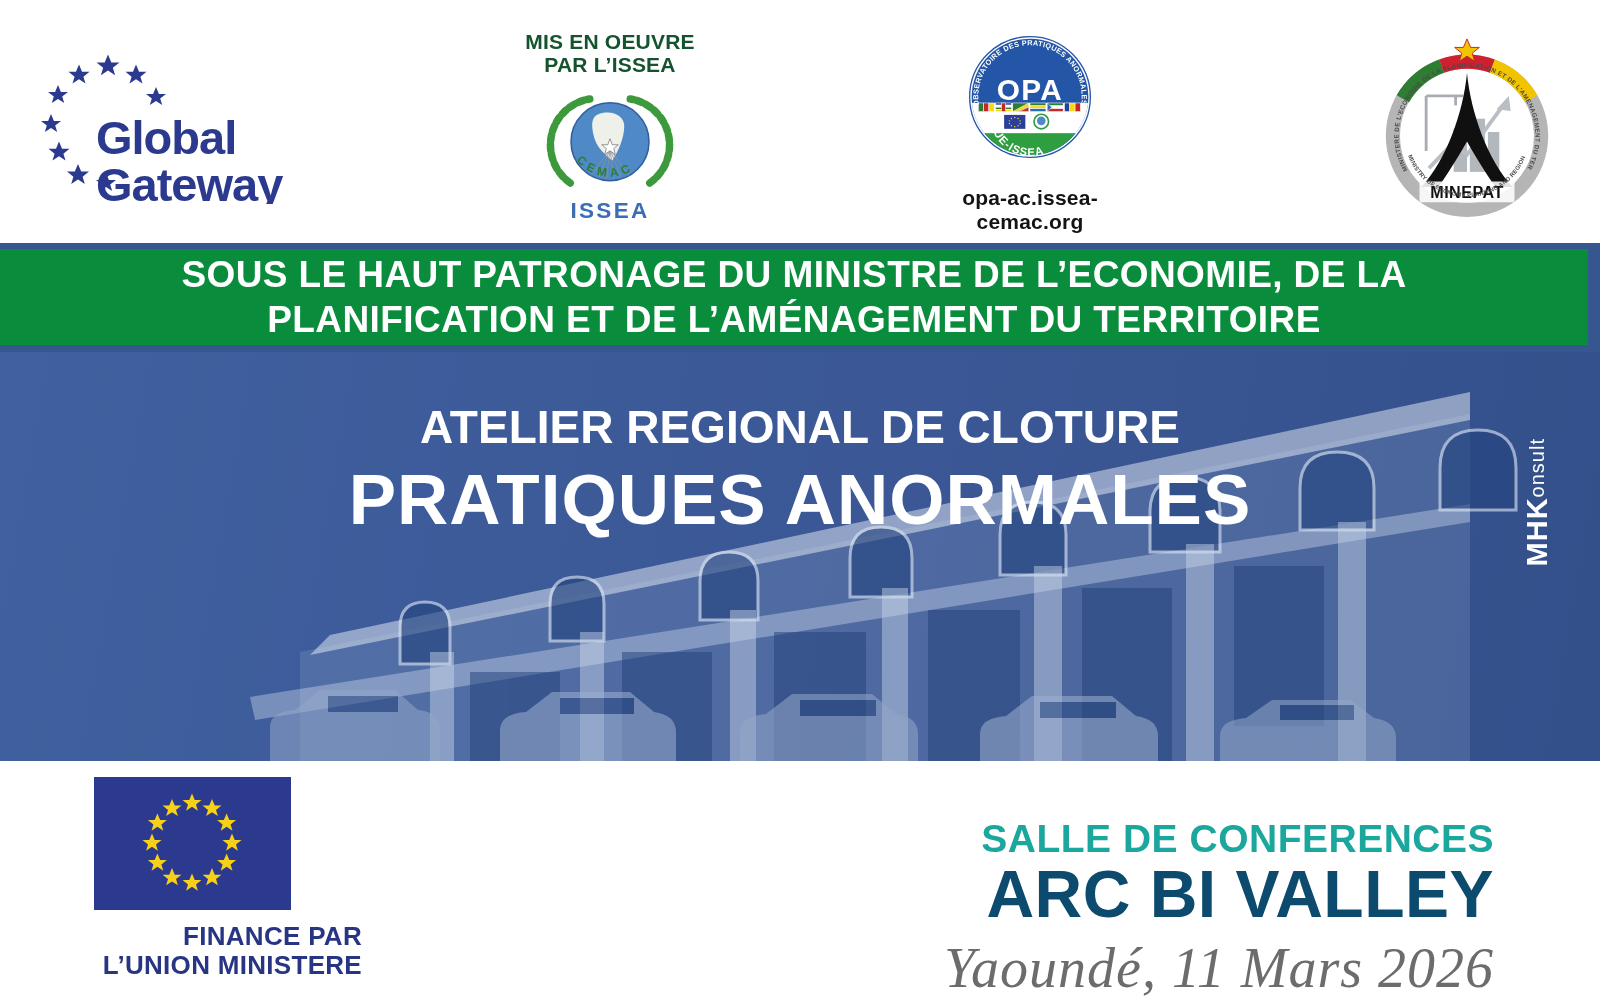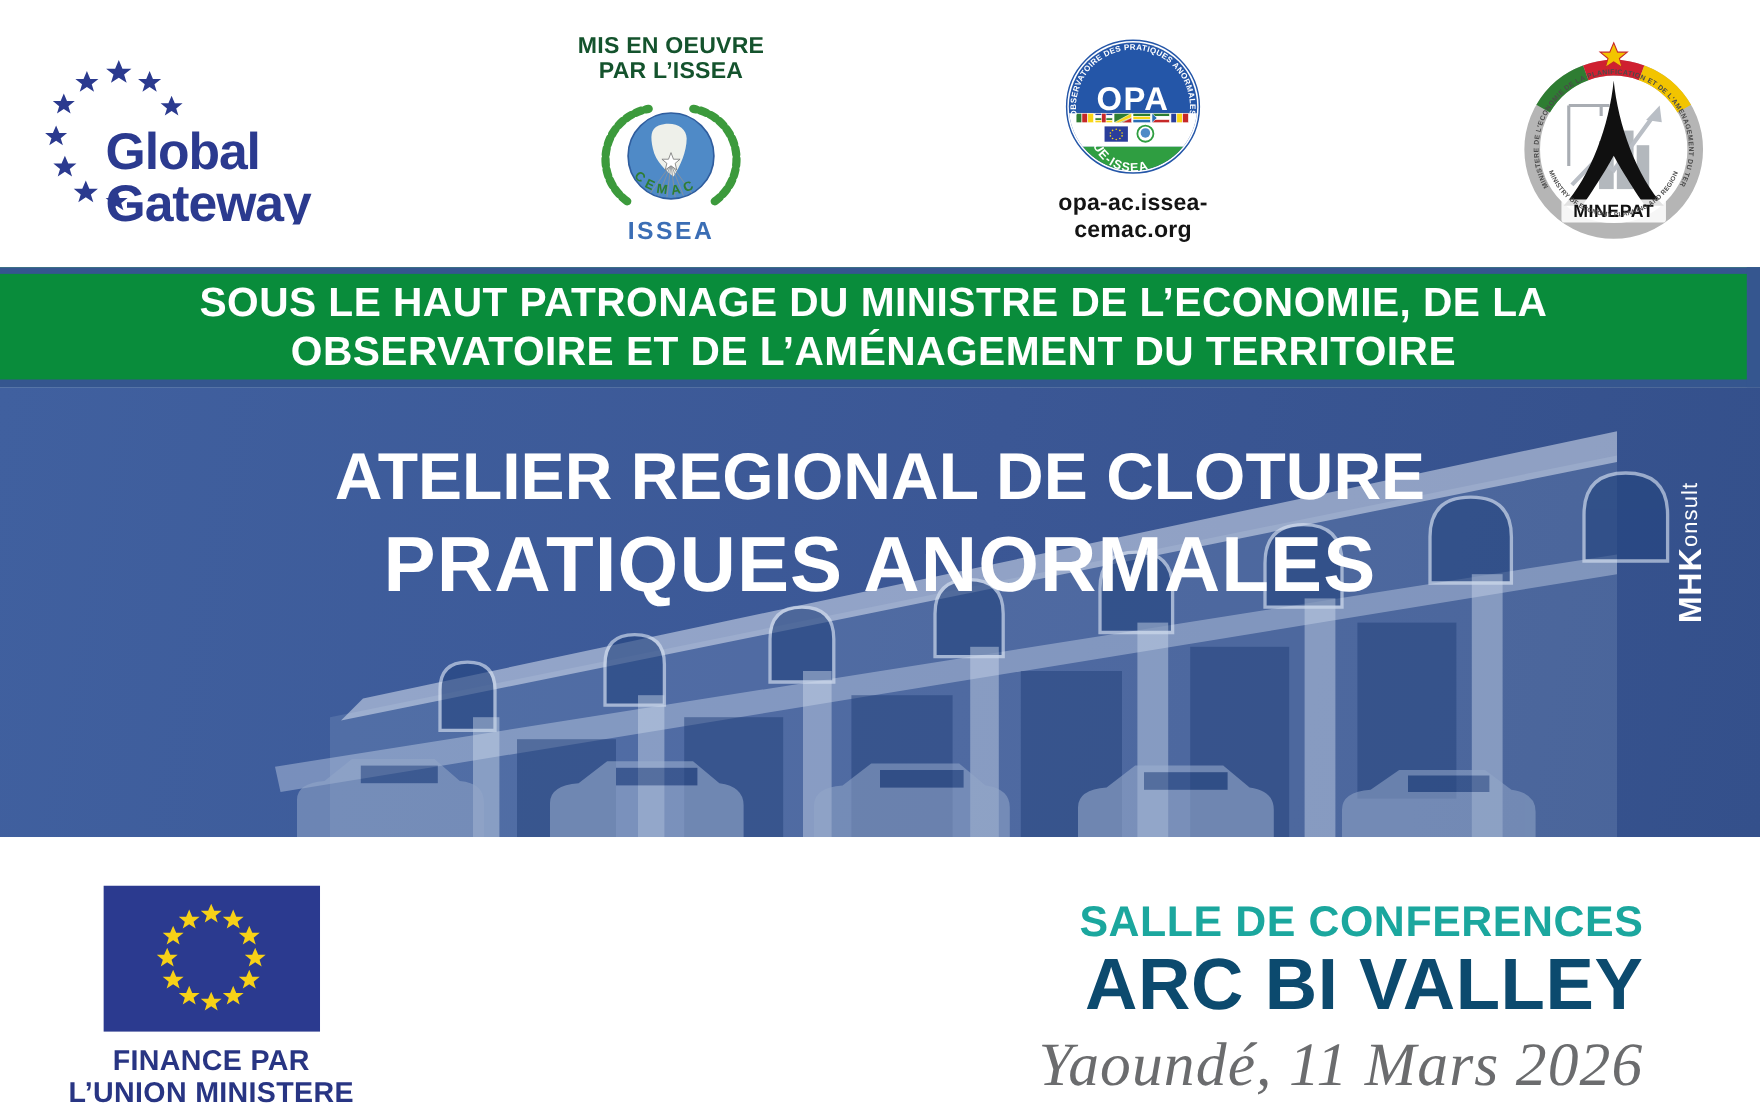--- a/index.html
+++ b/index.html
@@ -10,51 +10,51 @@
   }
 
   
   .header{position:absolute;top:0;left:0;width:1600px;height:243px;background:#fff;}
   .gg-logo{position:absolute;left:38px;top:52px;width:312px;height:152px;}
   .issea-block{position:absolute;left:505px;top:30px;width:210px;text-align:center;}
   .issea-caption{color:#14532d;font-weight:800;font-size:21px;line-height:1.1;letter-spacing:.2px;}
   .issea-svg{margin-top:2px;width:142px;height:150px;}
   .opa-block{position:absolute;left:930px;top:34px;width:200px;text-align:center;}
   .opa-svg{width:126px;height:126px;}
-  .opa-url{margin-top:8px;color:#141414;font-weight:800;font-size:21px;letter-spacing:.2px;}
+  .opa-url{margin-top:22px;color:#141414;font-weight:800;font-size:21px;letter-spacing:.2px;}
   .minepat-svg{position:absolute;left:1372px;top:34px;width:190px;height:196px;}
 
   
   .patronage{
     position:absolute;top:243px;left:0;width:1600px;height:109px;box-sizing:border-box;
     background:#098c3b;border-top:6px solid #35568f;border-bottom:7px solid #35568f;border-right:12px solid #35568f;
     display:flex;flex-direction:column;justify-content:center;align-items:center;
   }
   .patronage div{color:#fff;font-weight:800;font-size:37px;line-height:1.23;letter-spacing:.4px;text-align:right;}
 
   
   .hero{
     position:absolute;top:352px;left:0;width:1600px;height:409px;
     background:linear-gradient(100deg,#40609f 0%,#3b5795 55%,#34508b 100%);
   }
   .hero-photo{position:absolute;inset:0;width:1600px;height:409px;}
   .hero-title{position:relative;z-index:2;text-align:center;color:#ffffff;font-weight:800;}
-  .hero-line1{padding-top:52px;font-size:60px;line-height:1.0;letter-spacing:0px;}
+  .hero-line1{padding-top:52px;font-size:46px;line-height:1.0;letter-spacing:0px;}
   .hero-line2{margin-top:17px;font-size:88px;line-height:1.0;letter-spacing:-1px;}
   .hero-line3{margin-top:14px;font-size:71px;line-height:1.0;letter-spacing:1px;}
   .mhk{
     position:absolute;z-index:3;right:46px;top:438px;color:#ffffff;
     writing-mode:vertical-rl;transform:rotate(180deg);letter-spacing:1px;white-space:nowrap;
   }
   .mhk-bold{font-size:29px;font-weight:600;}
   .mhk-rest{font-size:20px;font-weight:300;}
 
   
   .footer{position:absolute;top:761px;left:0;width:1600px;height:246px;background:#fff;}
-  .eu-block{position:absolute;left:22px;top:44px;width:340px;text-align:center;}
+  .eu-block{position:absolute;left:22px;top:16px;width:340px;text-align:right;}
   .eu-flag{width:197px;height:133px;display:block;margin:0 auto;}
   .eu-caption{margin-top:12px;color:#283583;font-weight:800;font-size:26px;line-height:1.12;letter-spacing:.3px;}
   .venue-block{position:absolute;right:106px;top:30px;text-align:right;margin-top:28px;}
   .venue-line1{color:#1ba79e;font-weight:800;font-size:39px;letter-spacing:.5px;line-height:1.0;}
   .venue-line2{color:#0c4a6e;font-weight:800;font-size:66px;letter-spacing:.5px;line-height:1.12;}
   .venue-date{margin-top:6px;color:#6b6c6e;font-size:56px;line-height:1.1;
     font-family:Liberation Serif, serif;font-style:italic;letter-spacing:1px;}
 </style>
 </head>
 <body>
@@ -219,21 +219,21 @@
       <textPath href="#mnp-top">MINISTERE DE L'ECONOMIE DE LA PLANIFICATION ET DE L'AMENAGEMENT DU TERRITOIRE</textPath>
     </text>
     <text font-size="6.2" font-weight="700" fill="#4a4a4a" letter-spacing=".3">
       <textPath href="#mnp-bottom">MINISTRY OF ECONOMY PLANNING AND REGIONAL DEVELOPMENT</textPath>
     </text>
   </svg>
 </div>
 
 <div class="patronage">
   <div>SOUS LE HAUT PATRONAGE DU MINISTRE DE L’ECONOMIE, DE LA</div>
-  <div>OBSERVATOIRE ET DE L’AMÉNAGEMENT DU TERRITOIRE</div>
+  <div>PLANIFICATION ET DE L’AMÉNAGEMENT DU TERRITOIRE</div>
 </div>
 
 <div class="hero">
 
   <svg class="hero-photo" viewBox="0 0 1600 409" preserveAspectRatio="none">
     <polygon points="300,409 300,300 1470,62 1470,409" fill="#8da3c9" opacity="0.25"></polygon>
     <polygon points="310,303 1470,68 1470,40 330,283" fill="#e8eef8" opacity="0.5"></polygon>
     <polygon points="250,345 1470,152 1470,170 255,368" fill="#d8e2f2" opacity="0.38"></polygon>
     <g fill="#24447f" opacity="0.62" stroke="#d9e3f2" stroke-width="3">
       <path d="M400,312 L400,275 Q400,250 425,250 Q450,250 450,275 L450,312 Z"></path>

